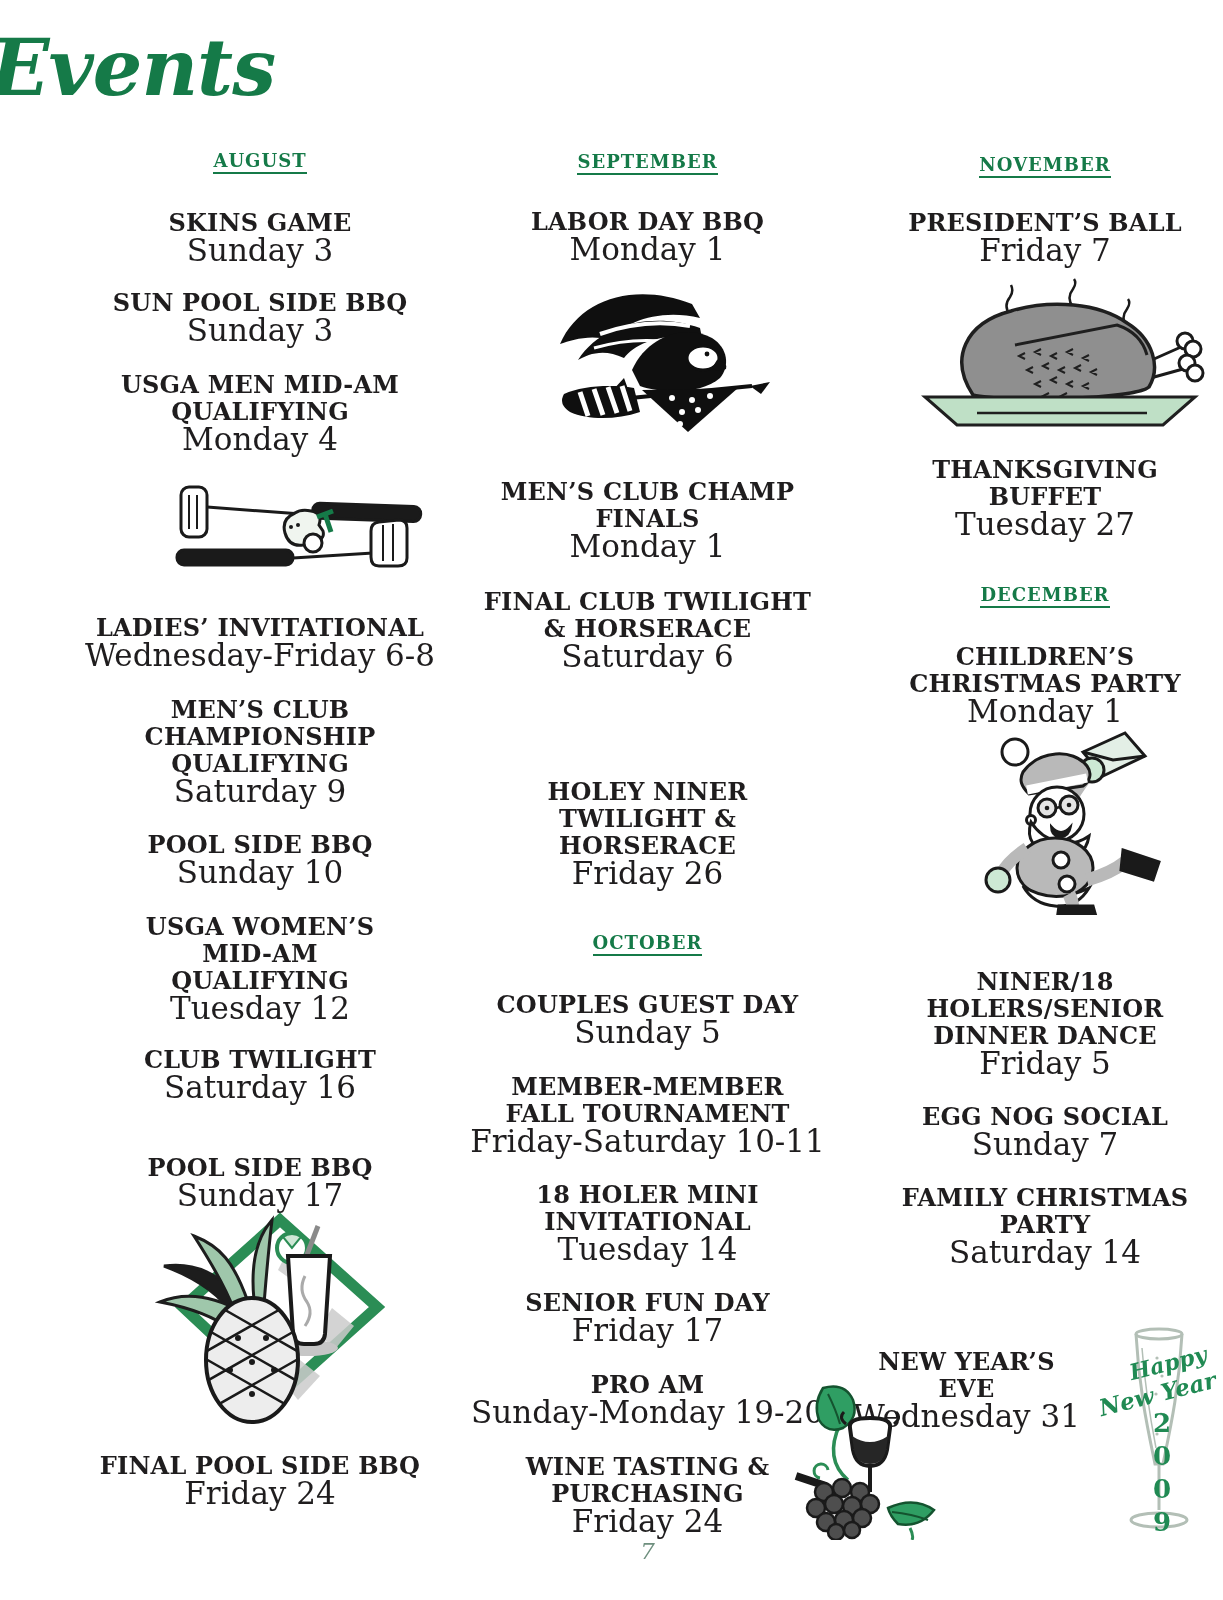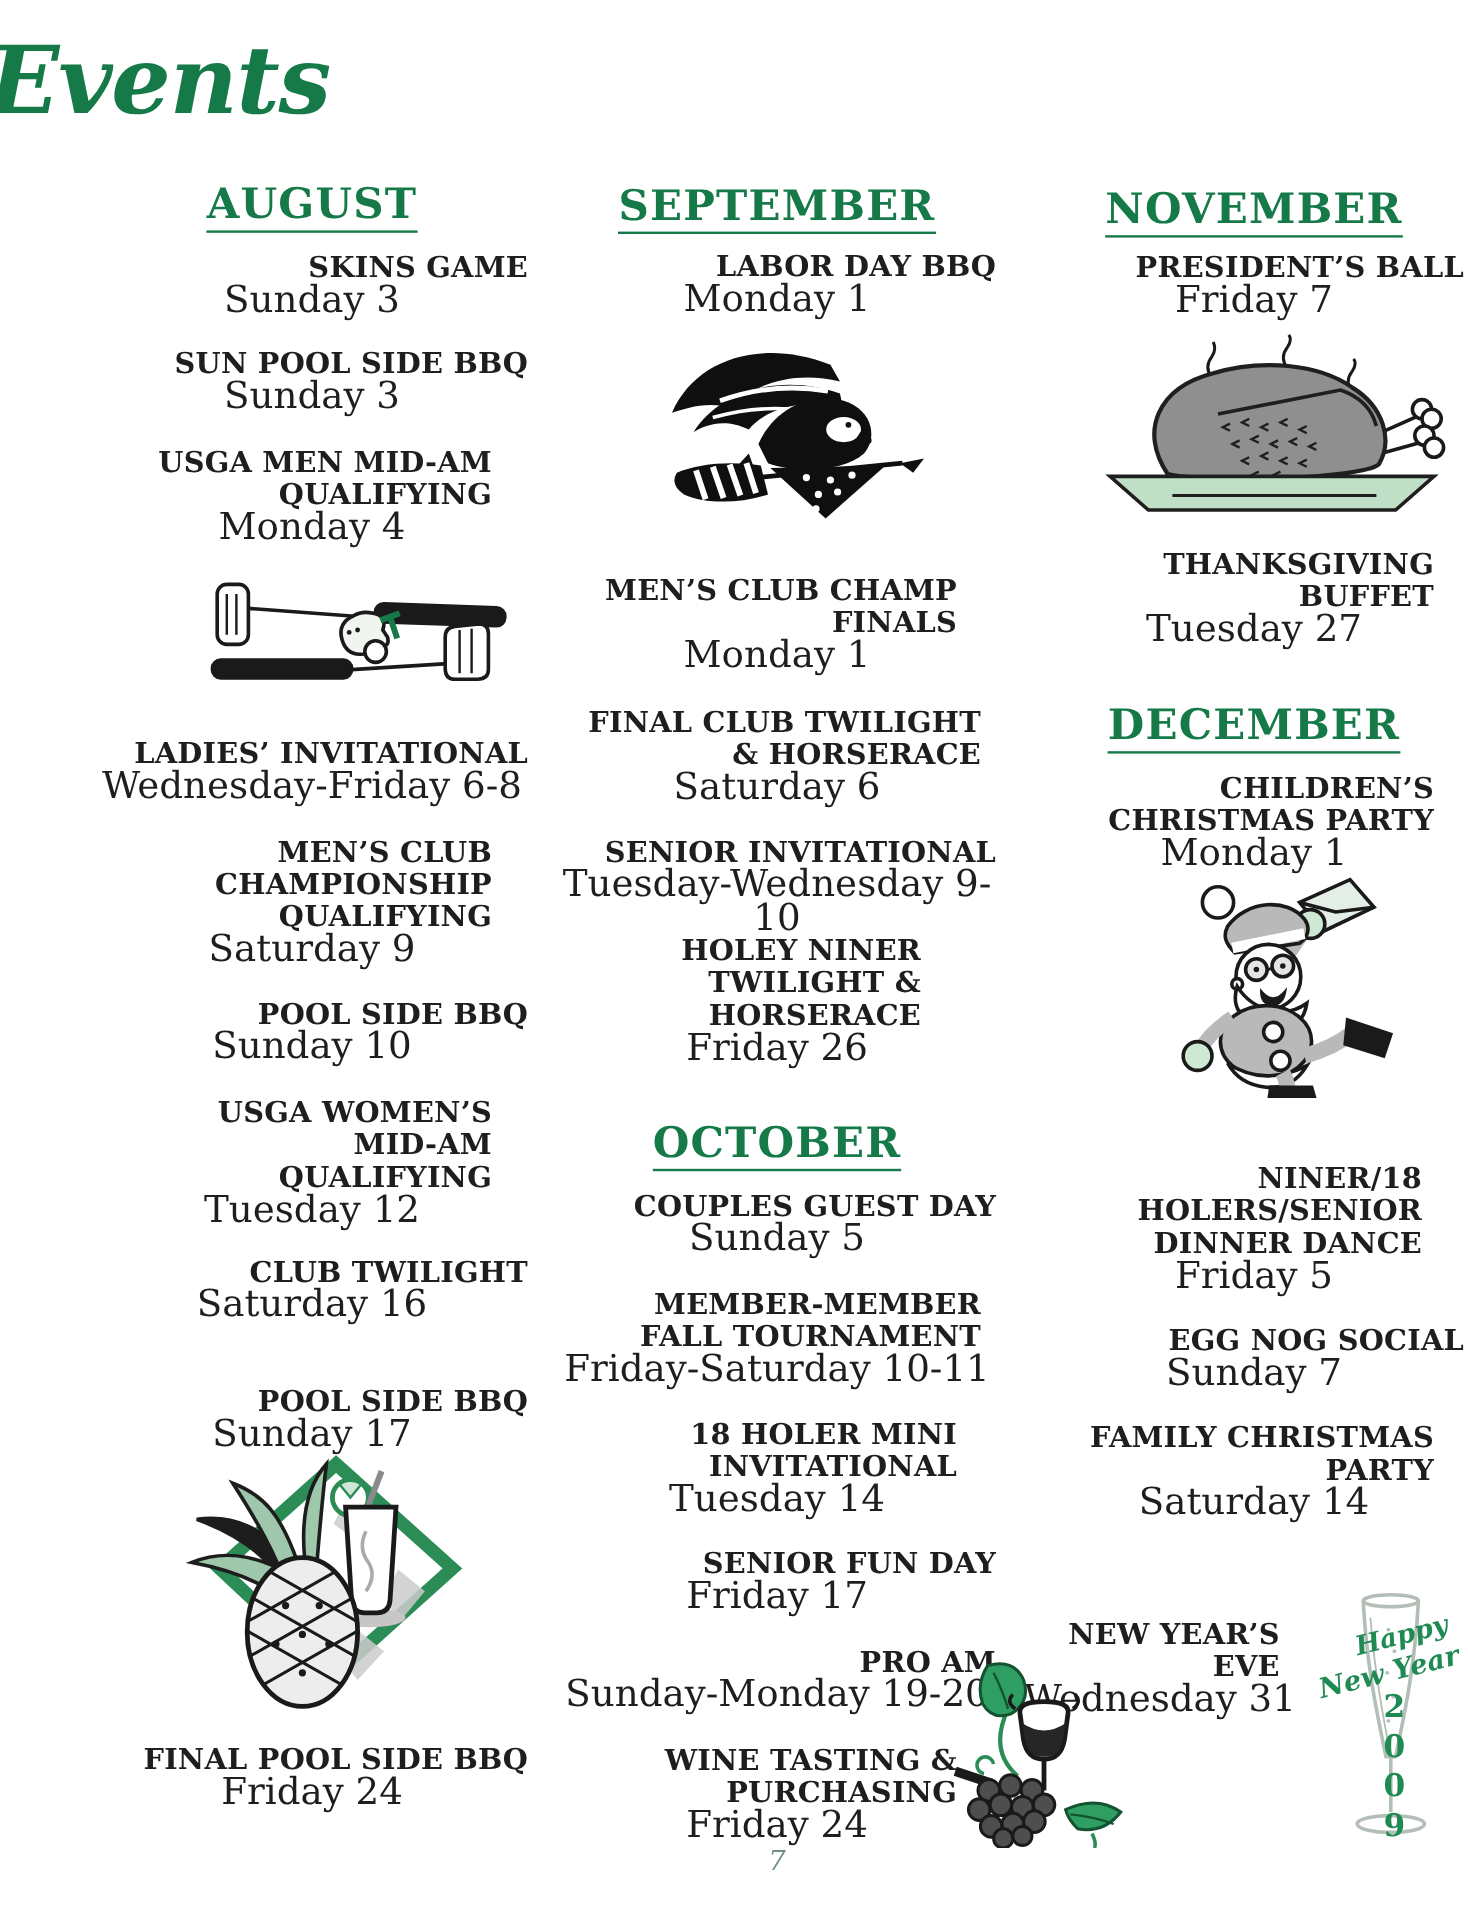--- a/index.html
+++ b/index.html
@@ -5,25 +5,25 @@
   html,body{margin:0;padding:0;background:#ffffff;}
   .page{
     position:relative;width:1223px;height:1600px;background:#ffffff;overflow:hidden;
     font-family:"DejaVu Serif", serif;color:#1f1d1e;
   }
   .title{
     position:absolute;left:-10px;top:22px;
     font-size:78px;font-weight:bold;font-style:italic;color:#157a48;letter-spacing:-1px;
   }
   .month{
-    position:absolute;text-align:center;font-size:35px;font-weight:bold;color:#157a48;letter-spacing:1px;
+    position:absolute;text-align:center;font-size:18px;font-weight:bold;color:#157a48;letter-spacing:1px;
   }
   .month span{display:inline-block;border-bottom:2px solid #157a48;padding-bottom:1px;}
   .event{position:absolute;text-align:center;}
-  .event .name{font-weight:bold;font-size:24px;line-height:27px;letter-spacing:0.2px;margin:0 auto;text-align:right;}
+  .event .name{font-weight:bold;font-size:24px;line-height:27px;letter-spacing:0.2px;margin:0 auto;}
   .event .date{font-size:31px;line-height:28px;}
   .n300{max-width:300px;} .n340{max-width:340px;} .n280{max-width:280px;} .n240{max-width:240px;} .n200{max-width:200px;}
   .art{position:absolute;}
   .pagenum{position:absolute;left:465px;top:1538px;width:365px;text-align:center;
     font-size:23px;font-style:italic;color:#6e8f7e;}
   .ny-text{position:absolute;color:#208a53;font-family:"DejaVu Serif",serif;font-style:italic;font-weight:bold;text-align:center;}
   .ny-happy{left:18px;top:72px;width:110px;font-size:22px;transform:rotate(-14deg);}
   .ny-newyear{left:-10px;top:102px;width:145px;font-size:23px;transform:rotate(-14deg);}
   .ny-year{left:50px;top:130px;height:100px;font-style:normal;font-size:26px;letter-spacing:3px;
     writing-mode:vertical-rl;text-orientation:upright;line-height:34px;}
@@ -171,24 +171,20 @@
     </g>
   </svg>
 
   <div class="event" style="left:465px;top:478px;width:365px">
     <div class="name n300">MEN’S CLUB CHAMP FINALS</div>
     <div class="date">Monday 1</div>
   </div>
   <div class="event" style="left:465px;top:588px;width:365px">
     <div class="name n340">FINAL CLUB TWILIGHT &amp; HORSERACE</div>
     <div class="date">Saturday 6</div>
-  </div>
-  <div class="event" style="left:465px;top:696px;width:365px">
-    <div class="name">SENIOR INVITATIONAL</div>
-    <div class="date">Tuesday-Wednesday 9-10</div>
   </div>
   <div class="event" style="left:465px;top:778px;width:365px">
     <div class="name n240">HOLEY NINER TWILIGHT &amp; HORSERACE</div>
     <div class="date">Friday 26</div>
   </div>
 
   <div class="month" style="left:465px;top:932px;width:365px"><span>OCTOBER</span></div>
 
   <div class="event" style="left:465px;top:991px;width:365px">
     <div class="name">COUPLES GUEST DAY</div>

